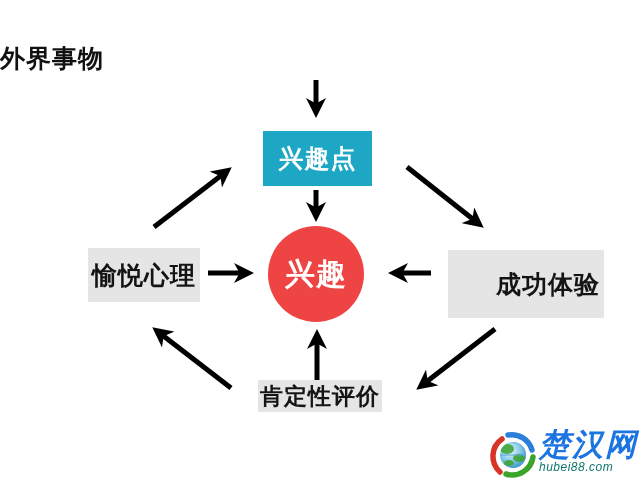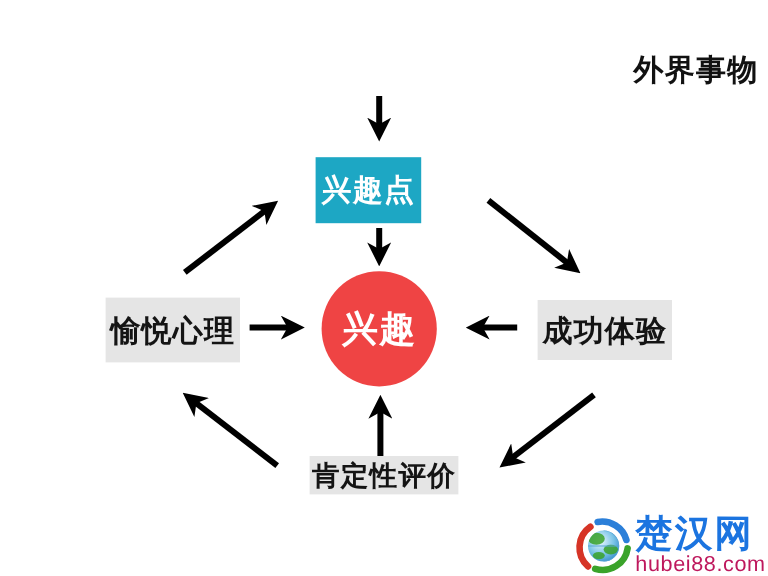--- a/index.html
+++ b/index.html
@@ -8,66 +8,67 @@
     width: 640px;
     height: 480px;
     background: #ffffff;
     overflow: hidden;
     font-family: "Liberation Sans", sans-serif;
   }
   .source-label {
     position: absolute;
     left: 0; top: 42px;
     width: 632px;
-    text-align: right;
+    text-align: left;
     font-size: 25px;
     font-weight: bold;
     color: #111111;
     letter-spacing: 1px;
   }
   .arrows { position: absolute; left: 0; top: 0; }
   .node {
     position: absolute;
     display: flex;
     align-items: center;
     justify-content: center;
     font-weight: bold;
     letter-spacing: 1px;
   }
   .node-rect-cyan { background: #1da7c4; color: #ffffff; }
   .node-rect-green { background: #e5e5e5; color: #141414; }
-  .node-interest-point { left: 263px; top: 131px; width: 88px; height: 55px; font-size: 25px; }
+  .node-interest-point { left: 263px; top: 131px; width: 109px; height: 55px; font-size: 25px; }
   .node-pleasure { left: 88px;  top: 248px; width: 112px; height: 54px; font-size: 25px; }
-  .node-success  { left: 448px; top: 250px; width: 112px; height: 50px; font-size: 25px; }
+  .node-success  { left: 448px; top: 250px; width: 112px; height: 68px; font-size: 25px; padding-left: 44px; }
   .node-evaluation { left: 258px; top: 380px; width: 124px; height: 32px; font-size: 23px; }
   .node-interest {
     left: 268px; top: 226px; width: 96px; height: 96px;
     border-radius: 50%;
     background: #ef4444;
     color: #ffffff;
     font-size: 30px;
   }
   .watermark {
     position: absolute;
     right: 2px; bottom: 1px;
     display: flex;
     align-items: flex-start;
+    font-style: italic;
   }
   .globe { width: 48px; height: 48px; margin-top: 2px; }
   .wm-text { margin-left: 2px; line-height: 1; }
   .wm-name {
     font-size: 31px;
     font-weight: bold;
     color: #1b74e0;
     letter-spacing: 2px;
     font-family: "Liberation Sans", sans-serif;
   }
   .wm-url {
-    font-size: 18px;
-    color: #be185d;
+    font-size: 12px;
+    color: #0f766e;
     margin-top: 1px;
     letter-spacing: 0.5px;
     font-family: "Liberation Sans", sans-serif;
   }
 </style>
 </head>
 <body>
 
 <div class="canvas">
 

